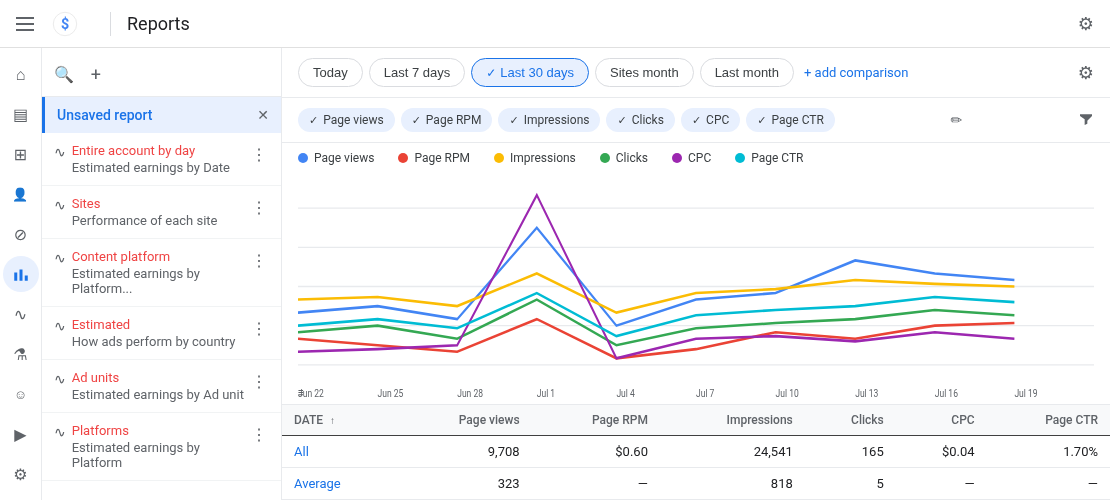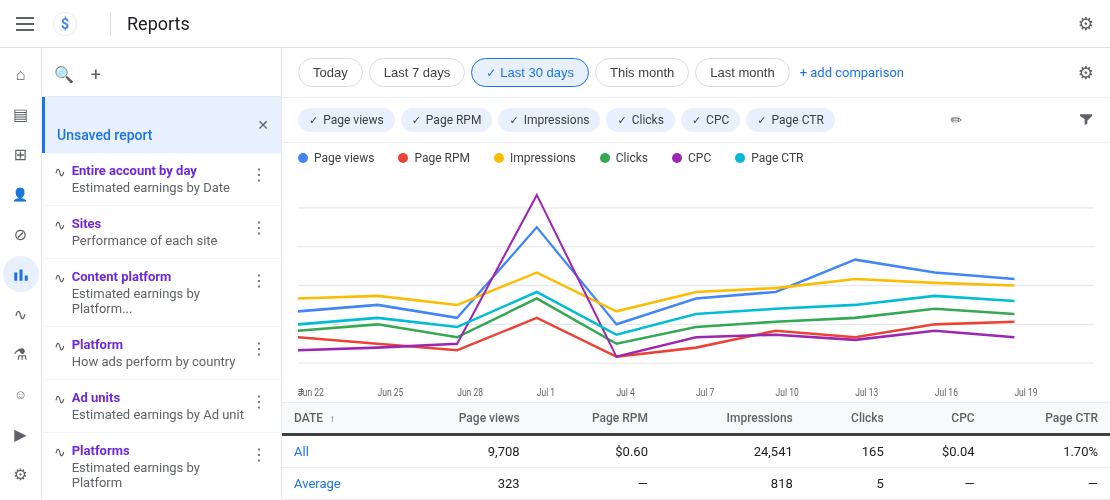--- a/index.html
+++ b/index.html
@@ -38,31 +38,31 @@
       border-bottom: 1px solid #e8eaed;
     }
     .sidebar-search-icon { color: #5f6368; font-size: 16px; margin-right: 8px; }
     .sidebar-search { border: none; outline: none; font-size: 14px; flex: 1; color: #202124; background: transparent; }
     .sidebar-add-btn { width: 28px; height: 28px; border-radius: 50%; display: flex; align-items: center; justify-content: center; cursor: pointer; color: #5f6368; font-size: 18px; }
 
     .sidebar-active-item {
       display: flex; align-items: center; justify-content: space-between;
       padding: 10px 12px; background: #e8f0fe; border-left: 3px solid #1a73e8;
     }
-    .sidebar-active-text { font-size: 14px; color: #1a73e8; font-weight: 500; margin-top: 20px; }
+    .sidebar-active-text { font-size: 14px; color: #1a73e8; font-weight: 500; }
     .sidebar-close-btn { cursor: pointer; color: #5f6368; font-size: 14px; }
 
     .sidebar-item {
       display: flex; align-items: flex-start; justify-content: space-between;
       padding: 10px 12px; cursor: pointer; border-bottom: 1px solid #f1f3f4;
     }
     .sidebar-item-left { display: flex; align-items: flex-start; gap: 6px; }
     .sidebar-item-icon { font-size: 14px; color: #5f6368; margin-top: 1px; }
     .sidebar-item-info { display: flex; flex-direction: column; }
-    .sidebar-item-name { font-size: 13px; color: #6d28d9; font-weight: 700; }
+    .sidebar-item-name { font-size: 13px; color: #ef4444; font-weight: 400; }
     .sidebar-item-desc { font-size: 13px; color: #5f6368; margin-top: 2px; }
     .sidebar-item-more { color: #5f6368; font-size: 16px; cursor: pointer; padding: 2px; }
 
     
     .main-content { flex: 1; display: flex; flex-direction: column; overflow: hidden; }
 
     
     .filter-bar {
       display: flex; align-items: center; padding: 10px 16px; gap: 6px;
       border-bottom: 1px solid #e8eaed; flex-shrink: 0;
@@ -103,21 +103,21 @@
     .legend-dot { width: 10px; height: 10px; border-radius: 50%; }
 
     
     .chart-svg-area { flex: 1; padding: 0 16px 0 16px; position: relative; min-height: 180px; }
 
     
     .data-table { width: 100%; border-collapse: collapse; flex-shrink: 0; }
     .data-table th {
       background: #f8f9fa; padding: 8px 12px; text-align: right;
       font-size: 12px; color: #5f6368; font-weight: 500; border-top: 1px solid #e8eaed;
-      border-bottom: 3px solid #404040;
+      border-bottom: 1px solid #404040;
     }
     .data-table th:first-child { text-align: left; }
     .data-table td { padding: 8px 12px; text-align: right; font-size: 13px; border-bottom: 1px solid #e8eaed; }
     .data-table td:first-child { text-align: left; color: #1a73e8; }
     .sort-icon { margin-left: 4px; font-size: 10px; }
   </style>
 </head>
 <body>
 
 <div class="top-nav">
@@ -199,21 +199,21 @@
         <span class="sidebar-item-name">Content platform</span>
         <span class="sidebar-item-desc">Estimated earnings by Platform...</span>
       </div>
     </div>
     <span class="sidebar-item-more">⋮</span>
   </div>
         <div class="sidebar-item">
     <div class="sidebar-item-left">
       <span class="sidebar-item-icon">∿</span>
       <div class="sidebar-item-info">
-        <span class="sidebar-item-name">Platform</span>
+        <span class="sidebar-item-name">Estimated</span>
         <span class="sidebar-item-desc">How ads perform by country</span>
       </div>
     </div>
     <span class="sidebar-item-more">⋮</span>
   </div>
         <div class="sidebar-item">
     <div class="sidebar-item-left">
       <span class="sidebar-item-icon">∿</span>
       <div class="sidebar-item-info">
         <span class="sidebar-item-name">Ad units</span>
@@ -237,21 +237,21 @@
 
   <div class="main-content">
 
     <div class="filter-bar">
       <button class="filter-btn">Today</button>
       <button class="filter-btn">Last 7 days</button>
       <button class="filter-btn active">
         <span class="check">✓</span>
         <span>Last 30 days</span>
       </button>
-      <button class="filter-btn">This month</button>
+      <button class="filter-btn">Sites month</button>
       <button class="filter-btn">Last month</button>
       <span class="add-comparison">+ add comparison</span>
       <div class="filter-spacer"></div>
       <span class="settings-gear">⚙</span>
     </div>
 
     <div class="metrics-bar" id="metrics-bar-container">
 
       <div class="metric-chip active">
     <span class="check">✓</span>

